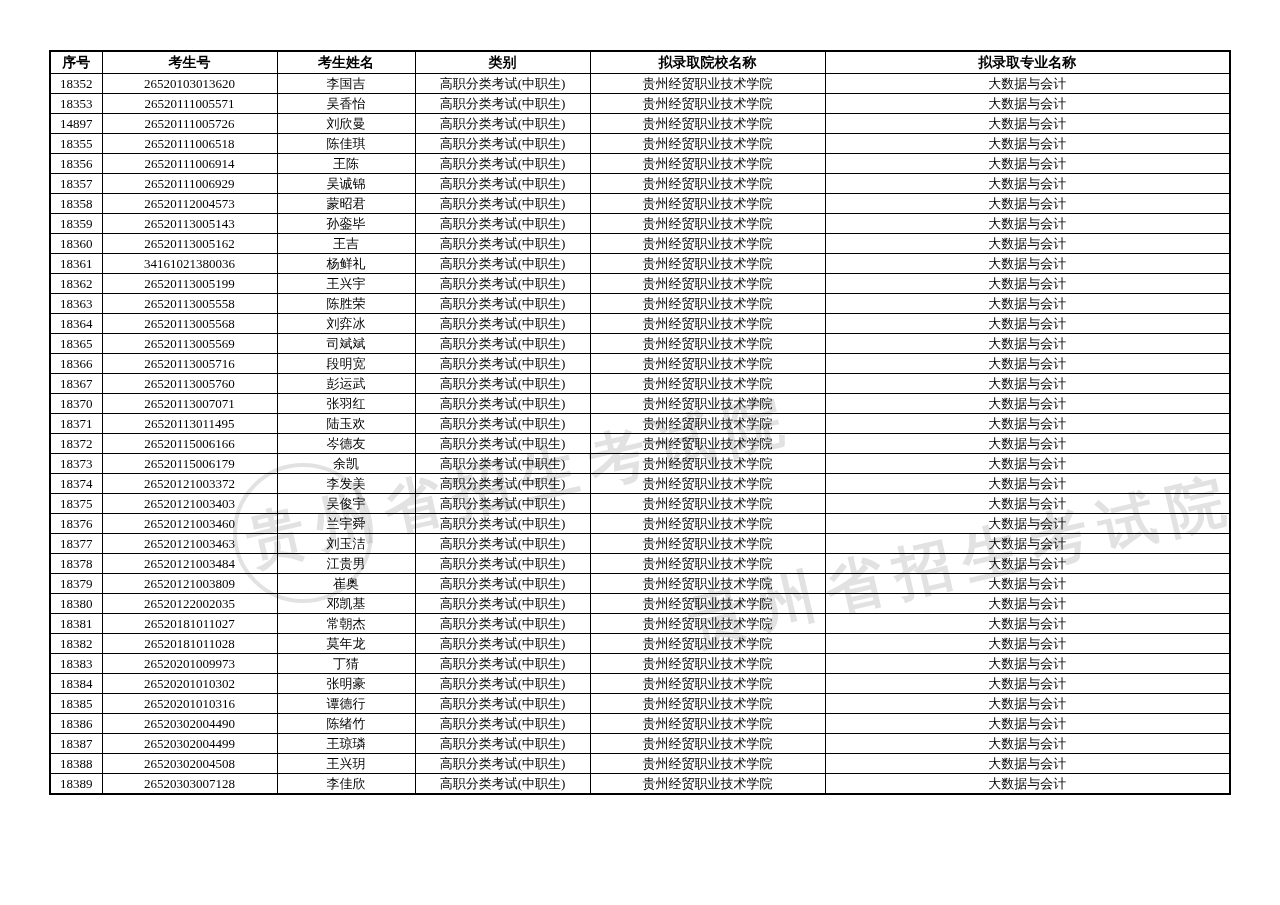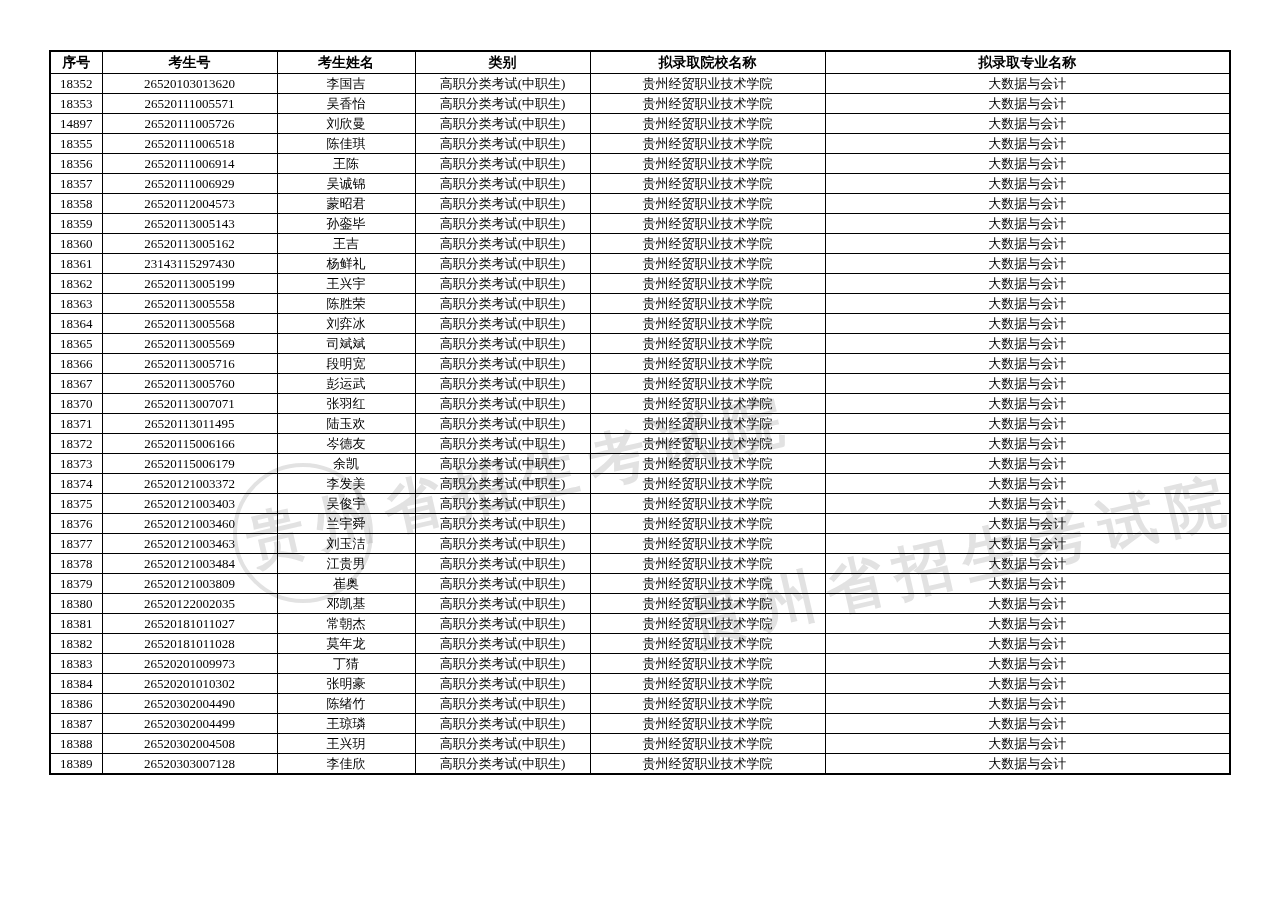--- a/index.html
+++ b/index.html
@@ -171,21 +171,21 @@
         <tr>
           <td>18360</td>
           <td>26520113005162</td>
           <td>王吉</td>
           <td>高职分类考试(中职生)</td>
           <td>贵州经贸职业技术学院</td>
           <td>大数据与会计</td>
         </tr>
         <tr>
           <td>18361</td>
-          <td>23143115297430</td>
+          <td>34161021380036</td>
           <td>杨鲜礼</td>
           <td>高职分类考试(中职生)</td>
           <td>贵州经贸职业技术学院</td>
           <td>大数据与会计</td>
         </tr>
         <tr>
           <td>18362</td>
           <td>26520113005199</td>
           <td>王兴宇</td>
           <td>高职分类考试(中职生)</td>
@@ -341,20 +341,28 @@
           <td>26520201009973</td>
           <td>丁猜</td>
           <td>高职分类考试(中职生)</td>
           <td>贵州经贸职业技术学院</td>
           <td>大数据与会计</td>
         </tr>
         <tr>
           <td>18384</td>
           <td>26520201010302</td>
           <td>张明豪</td>
+          <td>高职分类考试(中职生)</td>
+          <td>贵州经贸职业技术学院</td>
+          <td>大数据与会计</td>
+        </tr>
+        <tr>
+          <td>18385</td>
+          <td>26520201010316</td>
+          <td>谭德行</td>
           <td>高职分类考试(中职生)</td>
           <td>贵州经贸职业技术学院</td>
           <td>大数据与会计</td>
         </tr>
         <tr>
           <td>18386</td>
           <td>26520302004490</td>
           <td>陈绪竹</td>
           <td>高职分类考试(中职生)</td>
           <td>贵州经贸职业技术学院</td>

